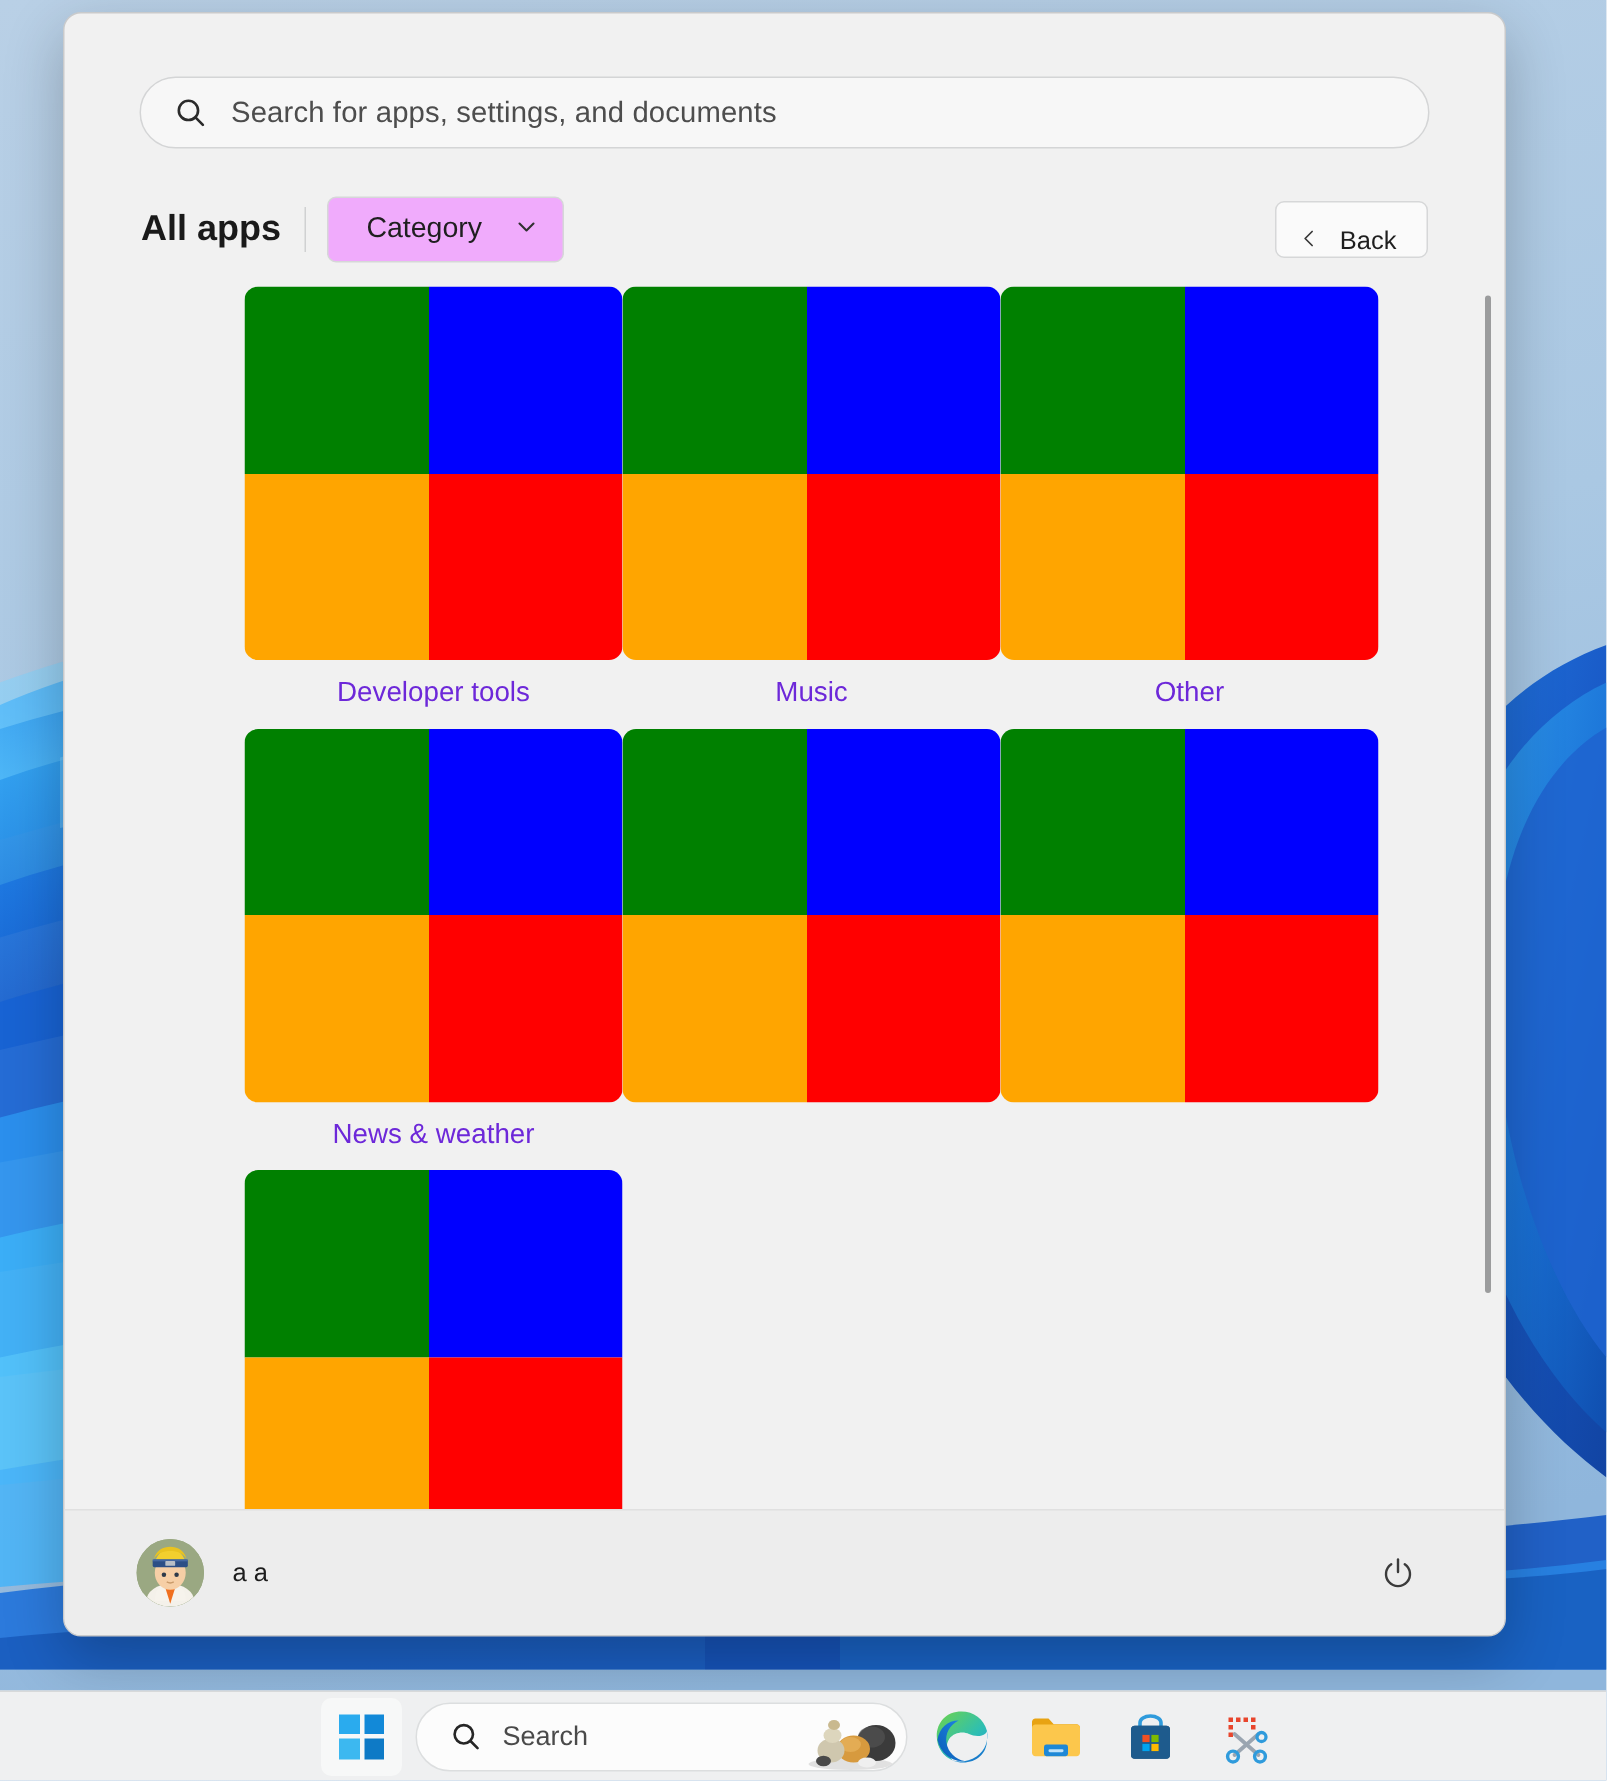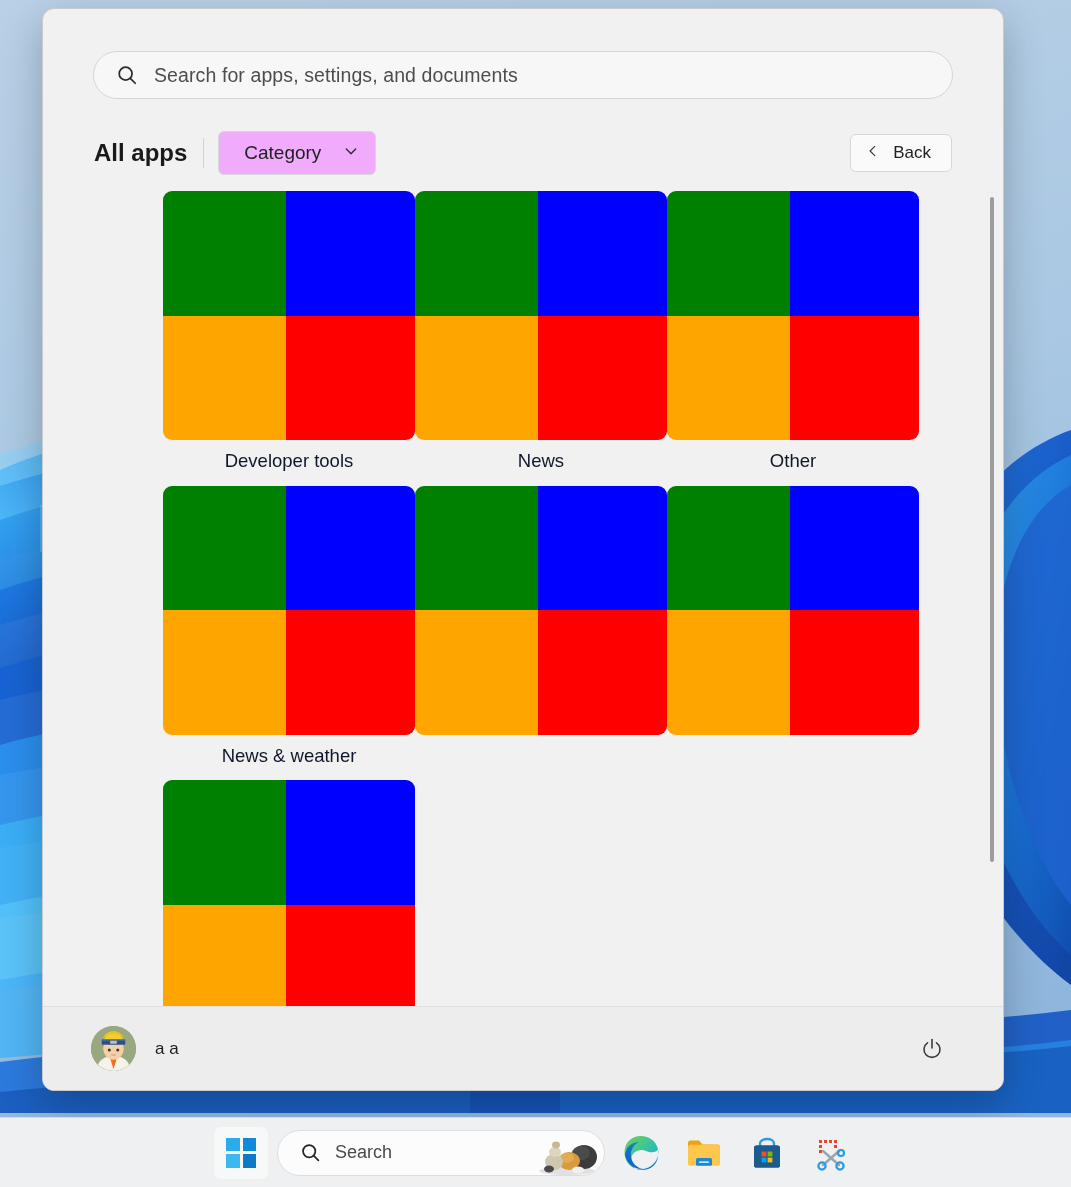--- a/index.html
+++ b/index.html
@@ -18,21 +18,21 @@
     background: linear-gradient(170deg, #a9c6e2 0%, #b3cbe3 30%, #9dc0e0 55%, #8fb8dd 100%);
     overflow: hidden;
   }
 
   #wp-svg { position: absolute; inset: 0; width: 1071px; height: 1187px; }
 
   
   #taskbar {
     position: absolute;
     left: 0; bottom: 0;
-    width: 1071px; height: 70px;
+    width: 1071px; height: 60px;
     background: #eff0f1;
     border-top: 1px solid #d7d9da;
     display: flex;
     align-items: center;
     justify-content: center;
     z-index: 50;
   }
   #taskbar-inner {
     display: flex;
     align-items: center;
@@ -147,21 +147,21 @@
   #category-select .cat-label { font-size: 19px; color: #1f1f1f; }
   #category-select .chev { margin-left: 22px; color: #303030; }
 
   #back-button {
     margin-left: auto;
     height: 38px;
     background: #fafafa;
     border: 1px solid #d6d7d8;
     border-radius: 6px;
     display: flex;
-    align-items: center;
+    align-items: flex-end;
     gap: 13px;
     padding: 0 20px 0 15px;
     cursor: pointer;
     font-size: 17px;
     color: #1f1f1f;
   }
 
   
   #grid-viewport {
     position: relative;
@@ -187,21 +187,21 @@
     cursor: pointer;
   }
   .q-green  { background: #008000; }
   .q-blue   { background: #0000ff; }
   .q-orange { background: #ffa500; }
   .q-red    { background: #ff0000; }
 
   .tile-label {
     text-align: center;
     font-size: 18.5px;
-    color: #0f172a;
+    color: #6d28d9;
     padding: 12px 0 15px 0;
     line-height: 1;
   }
 
   
   #scrollbar-track {
     position: absolute;
     right: 9px; top: 22px;
     width: 4px; height: 686px;
     z-index: 5;
@@ -351,21 +351,21 @@
             </div>
             <div class="tile-label">Developer tools</div>
           </div>
           <div class="tile-cell">
             <div class="tile">
               <div class="q-green" style="background: rgb(0, 128, 0);"></div>
               <div class="q-blue" style="background: rgb(0, 0, 255);"></div>
               <div class="q-orange" style="background: rgb(255, 165, 0);"></div>
               <div class="q-red" style="background: rgb(255, 0, 0);"></div>
             </div>
-            <div class="tile-label">News</div>
+            <div class="tile-label">Music</div>
           </div>
           <div class="tile-cell">
             <div class="tile">
               <div class="q-green" style="background: rgb(0, 128, 0);"></div>
               <div class="q-blue" style="background: rgb(0, 0, 255);"></div>
               <div class="q-orange" style="background: rgb(255, 165, 0);"></div>
               <div class="q-red" style="background: rgb(255, 0, 0);"></div>
             </div>
             <div class="tile-label">Other</div>
           </div>

